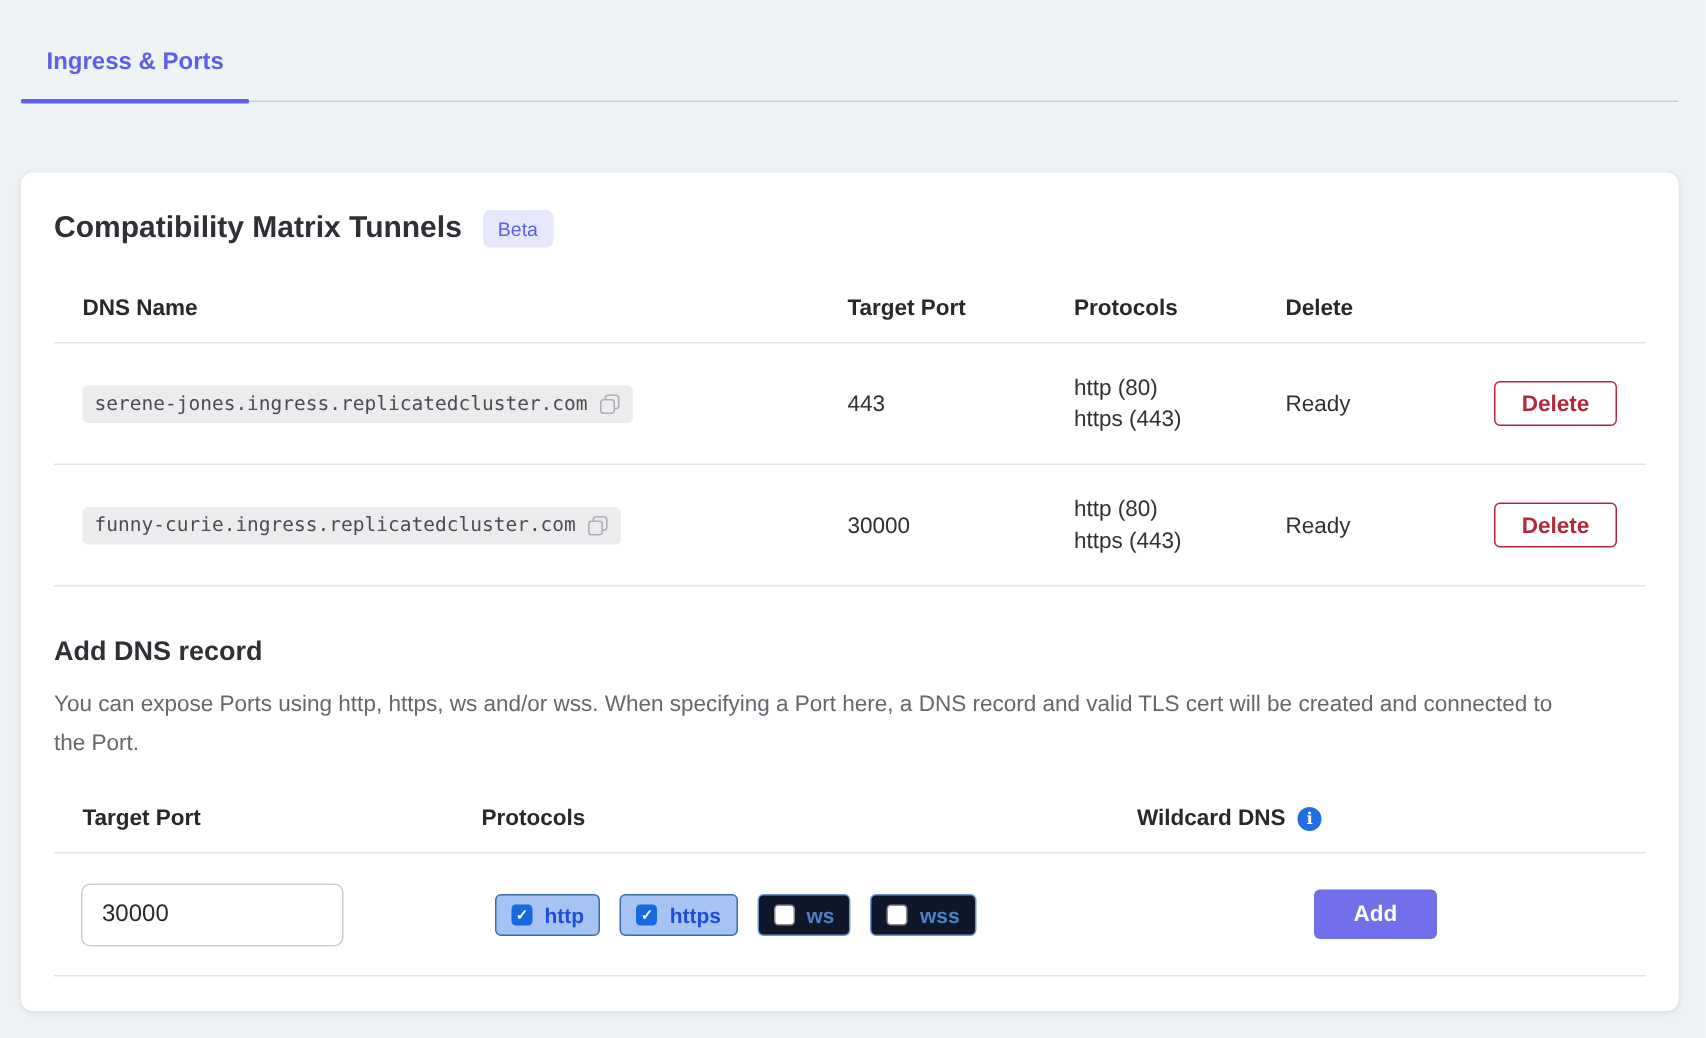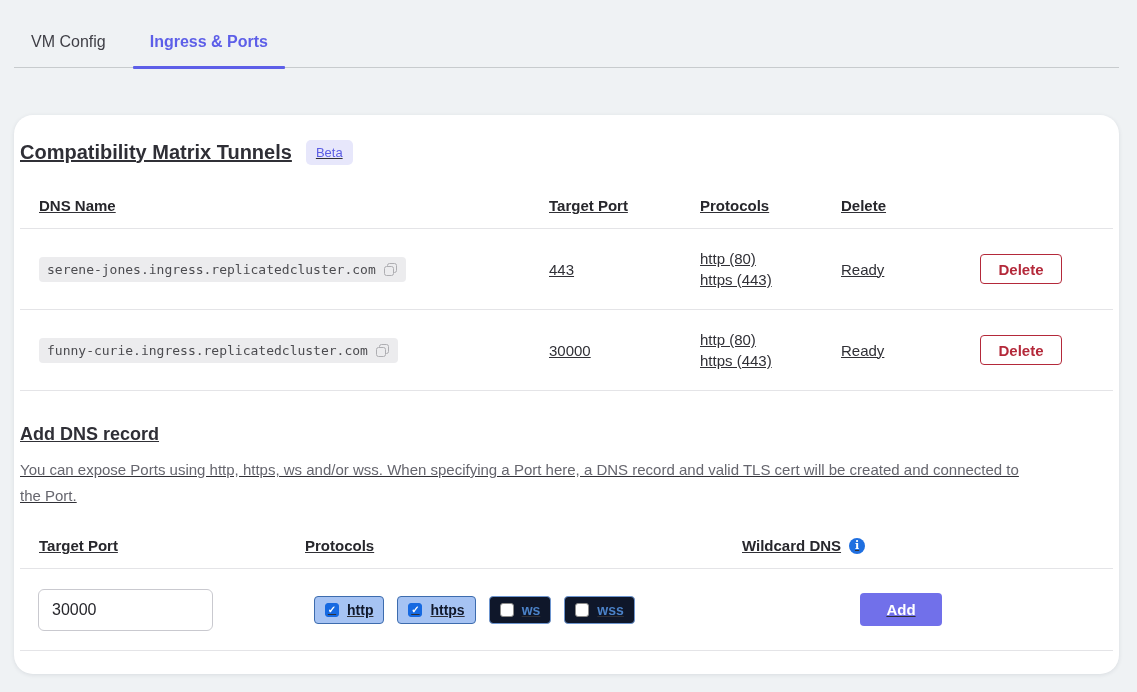--- a/index.html
+++ b/index.html
@@ -36,25 +36,24 @@
     height: 3px;
     background: #5d5fe8;
     border-radius: 1px;
   }
 
   
   .card {
     margin: 47px 18px 0 14px;
     height: 559px;
     background: #ffffff;
-    border-radius: 19px;
+    border-radius: 8px;
     box-shadow: 0 1px 4px rgba(30,40,60,0.10);
-    padding: 22px 6px 0;
+    padding: 22px 22px 0;
     overflow: hidden;
-    text-decoration: underline;
   }
   .card-title-row { display: flex; align-items: center; gap: 14px; height: 30px; }
   .card-title { font-size: 20px; font-weight: 700; color: #2f2f36; }
   .badge {
     background: #e7e7fb;
     color: #5b5de4;
     font-size: 13px;
     font-weight: 400;
     padding: 5px 10px;
     border-radius: 5px;
@@ -169,21 +168,21 @@
     border-radius: 3px;
     background: #ffffff;
     border: 1px solid #8a8a8a;
     display: inline-flex;
     align-items: center;
     justify-content: center;
   }
   .chip.on {
     background: #a6c3f3;
     border: 1px solid #3d6cae;
-    color: #0f172a;
+    color: #1d4ed8;
   }
   .chip.on .box { background: #1669e1; border-color: #1669e1; }
   .chip.on .box::after { content: "✓"; color: #ffffff; font-size: 10px; font-weight: 700; }
 
   .add-btn {
     justify-self: end;
     margin-right: 39px;
     width: 82px;
     height: 33px;
     background: #7170ea;
@@ -193,21 +192,20 @@
     font-size: 15px;
     font-weight: 700;
     font-family: inherit;
     cursor: pointer;
   }
 </style>
 </head>
 <body>
 
 <nav class="tabbar">
-  <div class="tab">VM Config</div>
   <div class="tab on">Ingress &amp; Ports</div>
 </nav>
 
 <section class="card">
 
   <div class="card-title-row">
     <h1 class="card-title">Compatibility Matrix Tunnels</h1>
     <span class="badge">Beta</span>
   </div>
 

